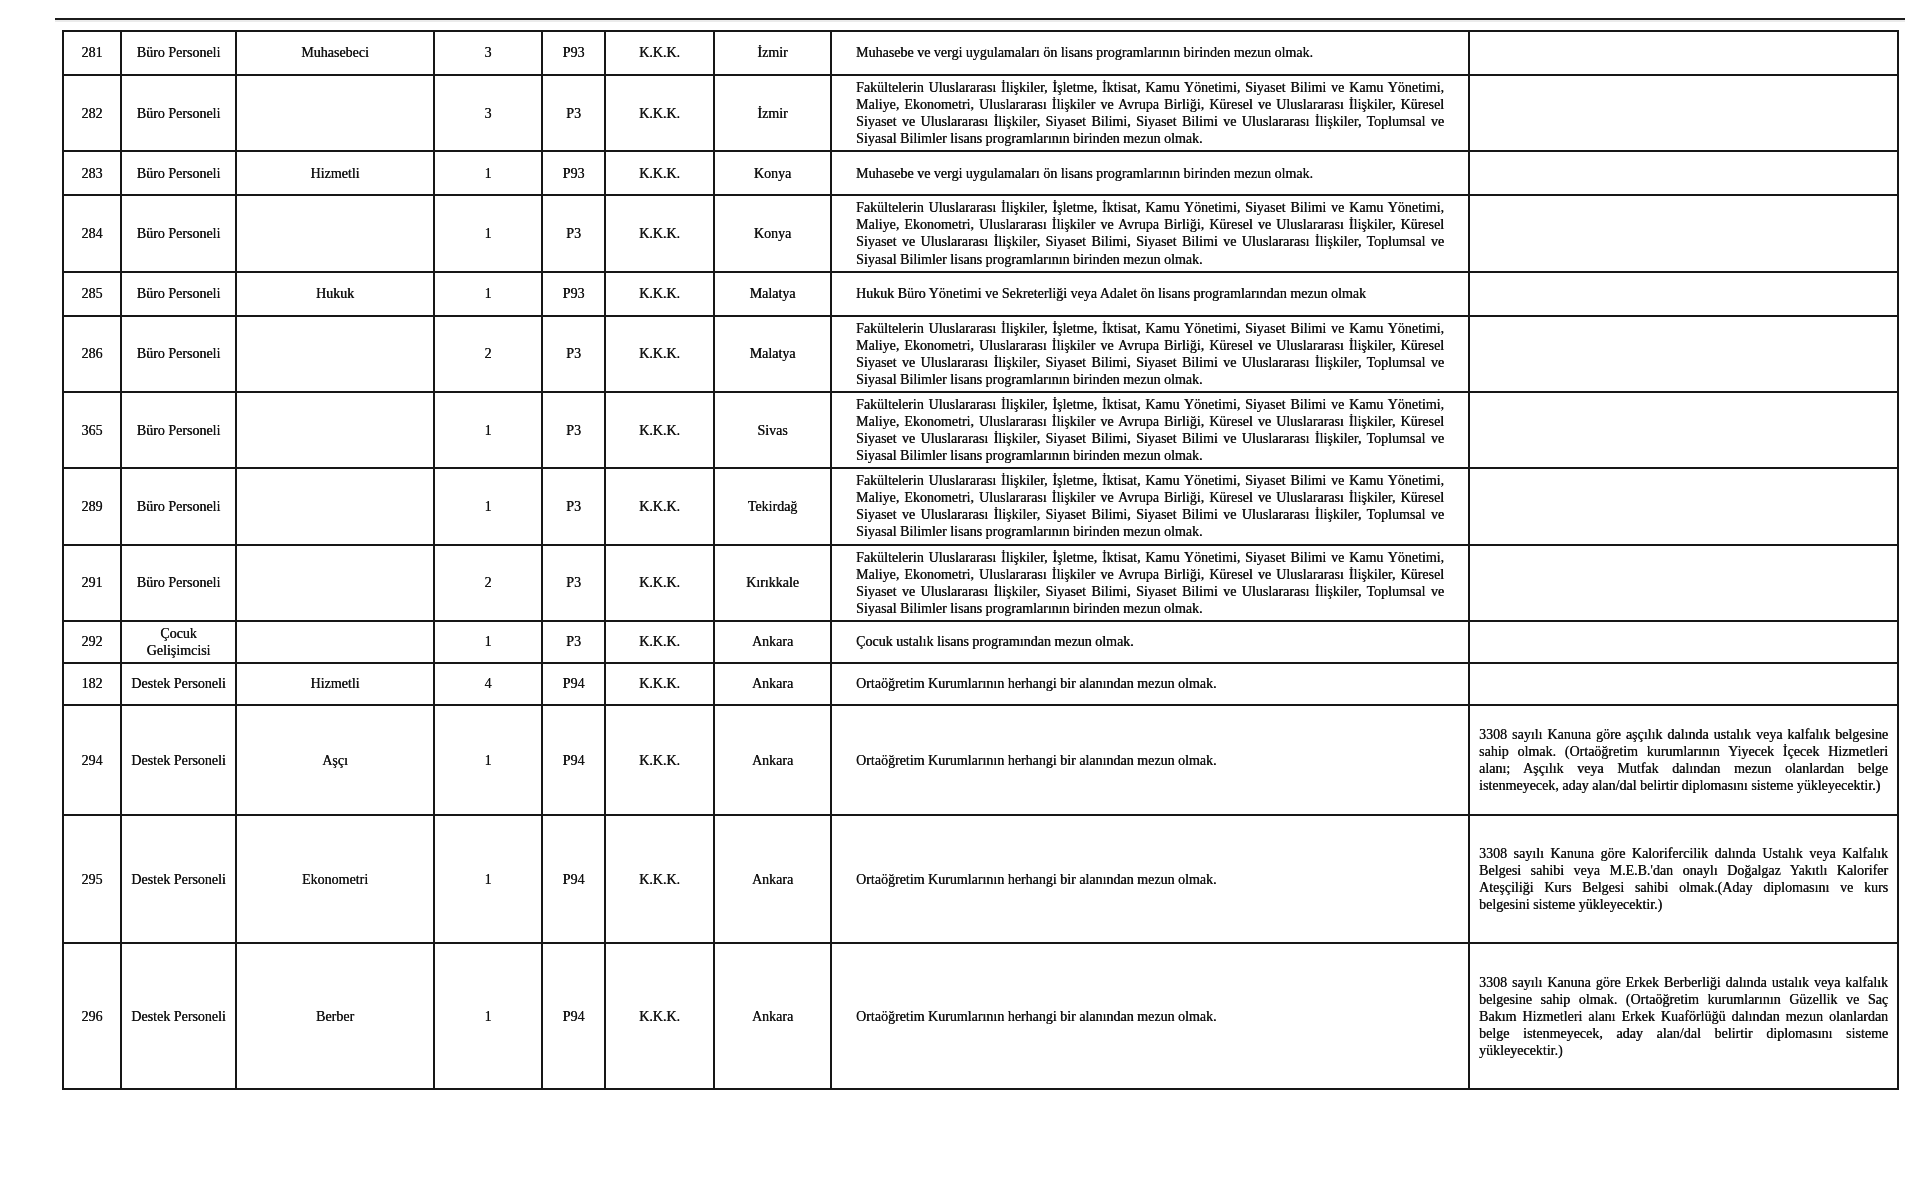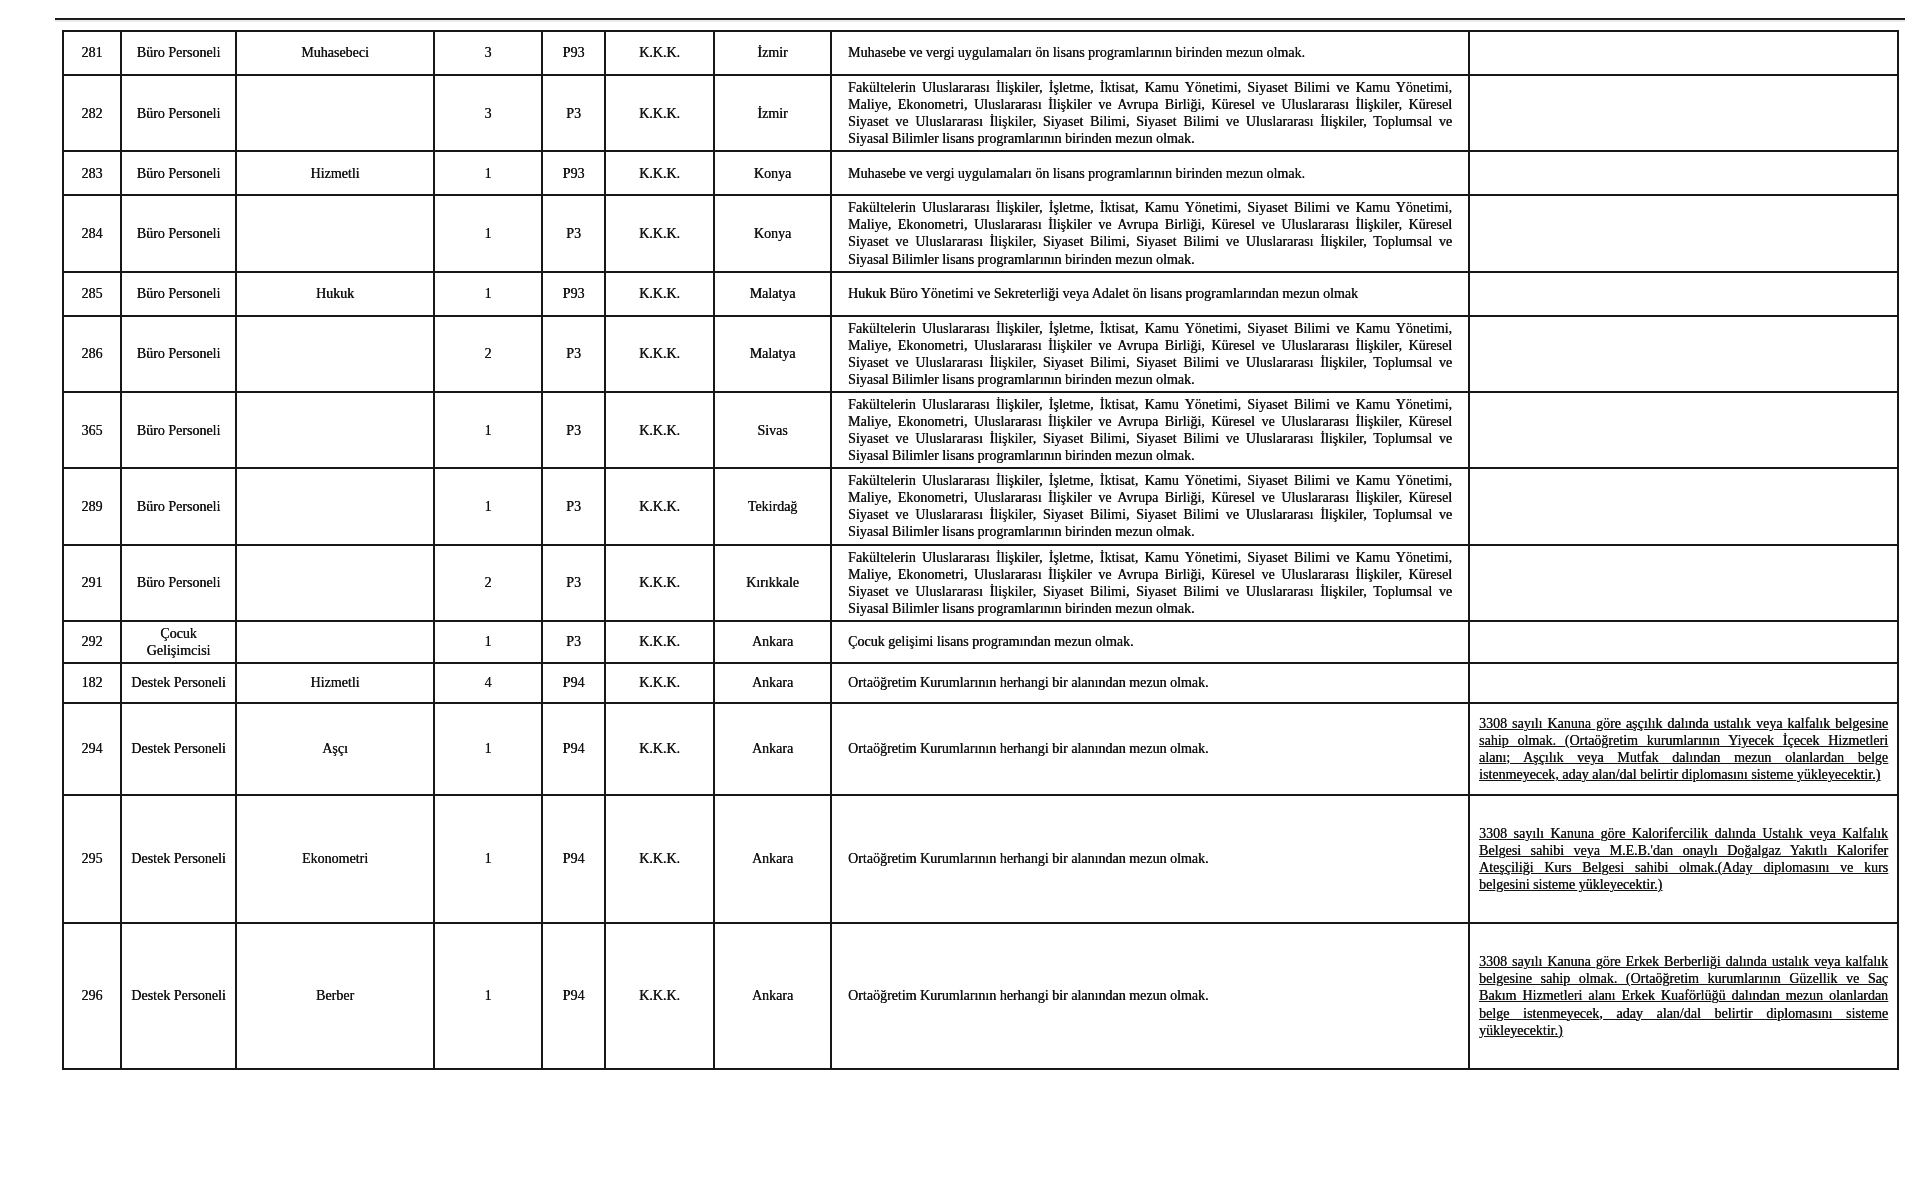--- a/index.html
+++ b/index.html
@@ -21,22 +21,22 @@
     border:2px solid #171717;
     padding:3px 8px;
     font-size:14px;line-height:1.22;
     vertical-align:middle;
     overflow:hidden;
     text-shadow:0.35px 0 0 currentColor;
   }
   td.c-no,td.c-pos,td.c-branch,td.c-count,td.c-code,td.c-inst,td.c-city{
     text-align:center;
   }
-  td.c-req{text-align:justify;padding:3px 16px;}
-  td.c-note{text-align:justify;padding:0 9px;text-decoration:underline;}
+  td.c-req{text-align:justify;padding:3px 24px;}
+  td.c-note{text-align:justify;padding:20px 9px;}
   col.w-no{width:58px;}
   col.w-pos{width:115px;}
   col.w-branch{width:198px;}
   col.w-count{width:108px;}
   col.w-code{width:63px;}
   col.w-inst{width:109px;}
   col.w-city{width:117px;}
   col.w-req{width:638px;}
   col.w-note{width:429px;}
 </style>
@@ -158,21 +158,21 @@
         <td class="c-note"></td>
       </tr>
       <tr style="height: 40px;">
         <td class="c-no">292</td>
         <td class="c-pos">Çocuk Gelişimcisi</td>
         <td class="c-branch"></td>
         <td class="c-count">1</td>
         <td class="c-code">P3</td>
         <td class="c-inst">K.K.K.</td>
         <td class="c-city">Ankara</td>
-        <td class="c-req">Çocuk gelişimi lisans programından mezun olmak.</td>
+        <td class="c-req">Çocuk ustalık lisans programından mezun olmak.</td>
         <td class="c-note"></td>
       </tr>
       <tr style="height: 40px;">
         <td class="c-no">182</td>
         <td class="c-pos">Destek Personeli</td>
         <td class="c-branch">Hizmetli</td>
         <td class="c-count">4</td>
         <td class="c-code">P94</td>
         <td class="c-inst">K.K.K.</td>
         <td class="c-city">Ankara</td>

